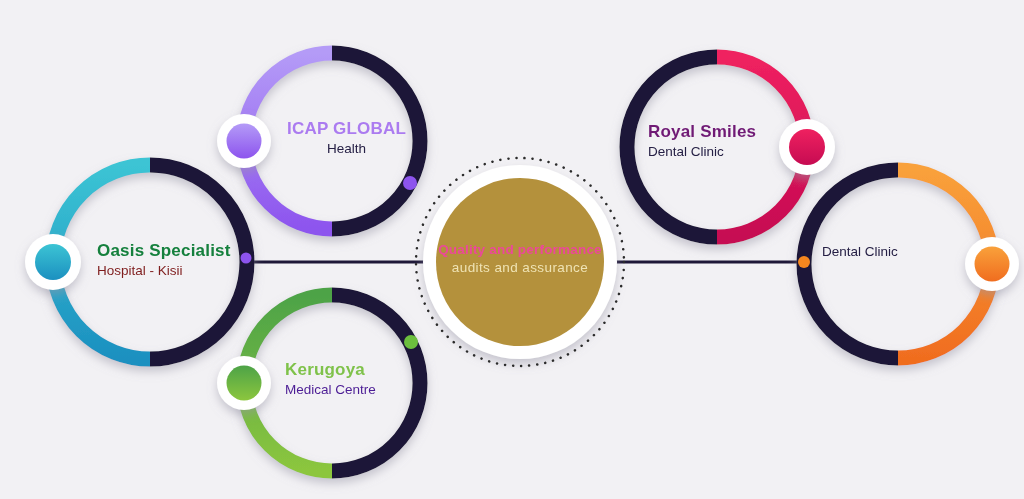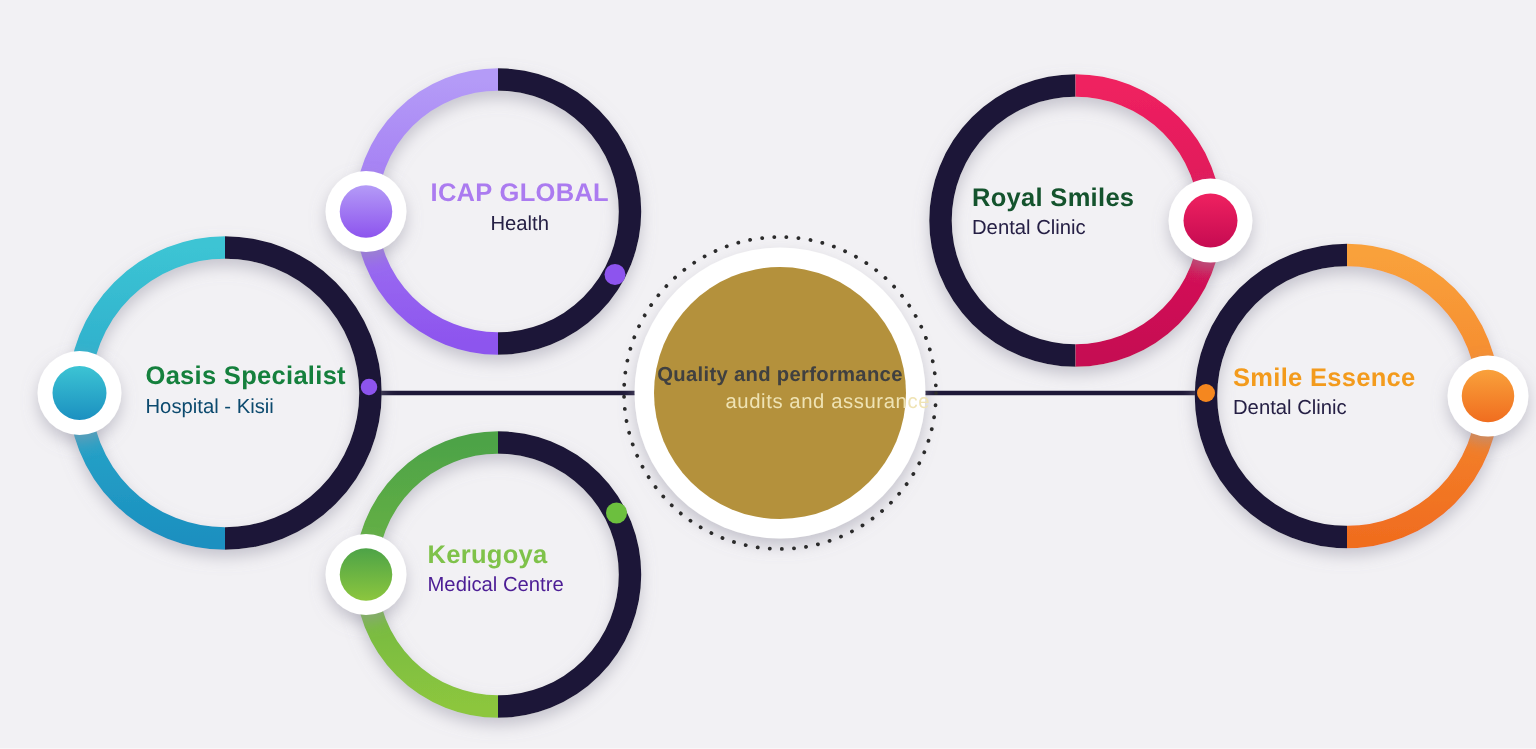--- a/index.html
+++ b/index.html
@@ -11,21 +11,21 @@
   }
   .stage svg { position:absolute; left:0; top:0; }
   .node-label { position:absolute; line-height:1.15; white-space:nowrap; }
   .node-title { font-size:17px; font-weight:bold; letter-spacing:0.2px; }
   .node-subtitle { font-size:13.5px; margin-top:2px; }
   .center-label {
     position:absolute; left:420px; top:241px; width:200px;
     text-align:center; line-height:1.3;
   }
   .center-title { font-size:13.5px; font-weight:bold; letter-spacing:0.2px; }
-  .center-subtitle { font-size:13.5px; letter-spacing:0.4px;text-align:right; }
+  .center-subtitle { font-size:13.5px; letter-spacing:0.4px; }
   
   .label-icap   { left:287px; top:119px; }
   .label-oasis  { left:97px;  top:241px; }
   .label-keru   { left:285px; top:360px; }
   .label-royal  { left:648px; top:122px; }
   .label-smile  { left:822px; top:242px; }
 </style>
 </head>
 <body>
 
@@ -105,35 +105,34 @@
     <circle cx="520" cy="262" r="104" fill="none" stroke-width="2.5" stroke-dasharray="0.1 8" stroke-linecap="round" stroke="#2b2b2b"></circle>
   </svg>
 
   <div class="node-label label-icap">
     <div class="node-title" style="color: rgb(171, 123, 240);">ICAP GLOBAL</div>
     <div class="node-subtitle" style="color: rgb(38, 32, 69); text-align: center;">Health</div>
   </div>
 
   <div class="node-label label-oasis">
     <div class="node-title" style="color: #15803d;">Oasis Specialist</div>
-    <div class="node-subtitle" style="color: #0c4a6e;">Hospital - Kisii</div>
+    <div class="node-subtitle" style="color: #7f1d1d;">Hospital - Kisii</div>
   </div>
 
   <div class="node-label label-keru">
     <div class="node-title" style="color: rgb(127, 194, 74);">Kerugoya</div>
     <div class="node-subtitle" style="color: #4c1d95;">Medical Centre</div>
   </div>
 
   <div class="node-label label-royal">
-    <div class="node-title" style="color: #14532d;">Royal Smiles</div>
+    <div class="node-title" style="color: #701a75;">Royal Smiles</div>
     <div class="node-subtitle" style="color: rgb(38, 32, 69);">Dental Clinic</div>
   </div>
 
   <div class="node-label label-smile">
-    <div class="node-title" style="color: rgb(243, 155, 29);">Smile Essence</div>
     <div class="node-subtitle" style="color: rgb(38, 32, 69);">Dental Clinic</div>
   </div>
 
   <div class="center-label">
-    <div class="center-title" style="color: #404040;">Quality and performance</div>
+    <div class="center-title" style="color: #ec4899;">Quality and performance</div>
     <div class="center-subtitle" style="color: rgb(239, 227, 180);">audits and assurance</div>
   </div>
 </div>
 
 </body></html>

